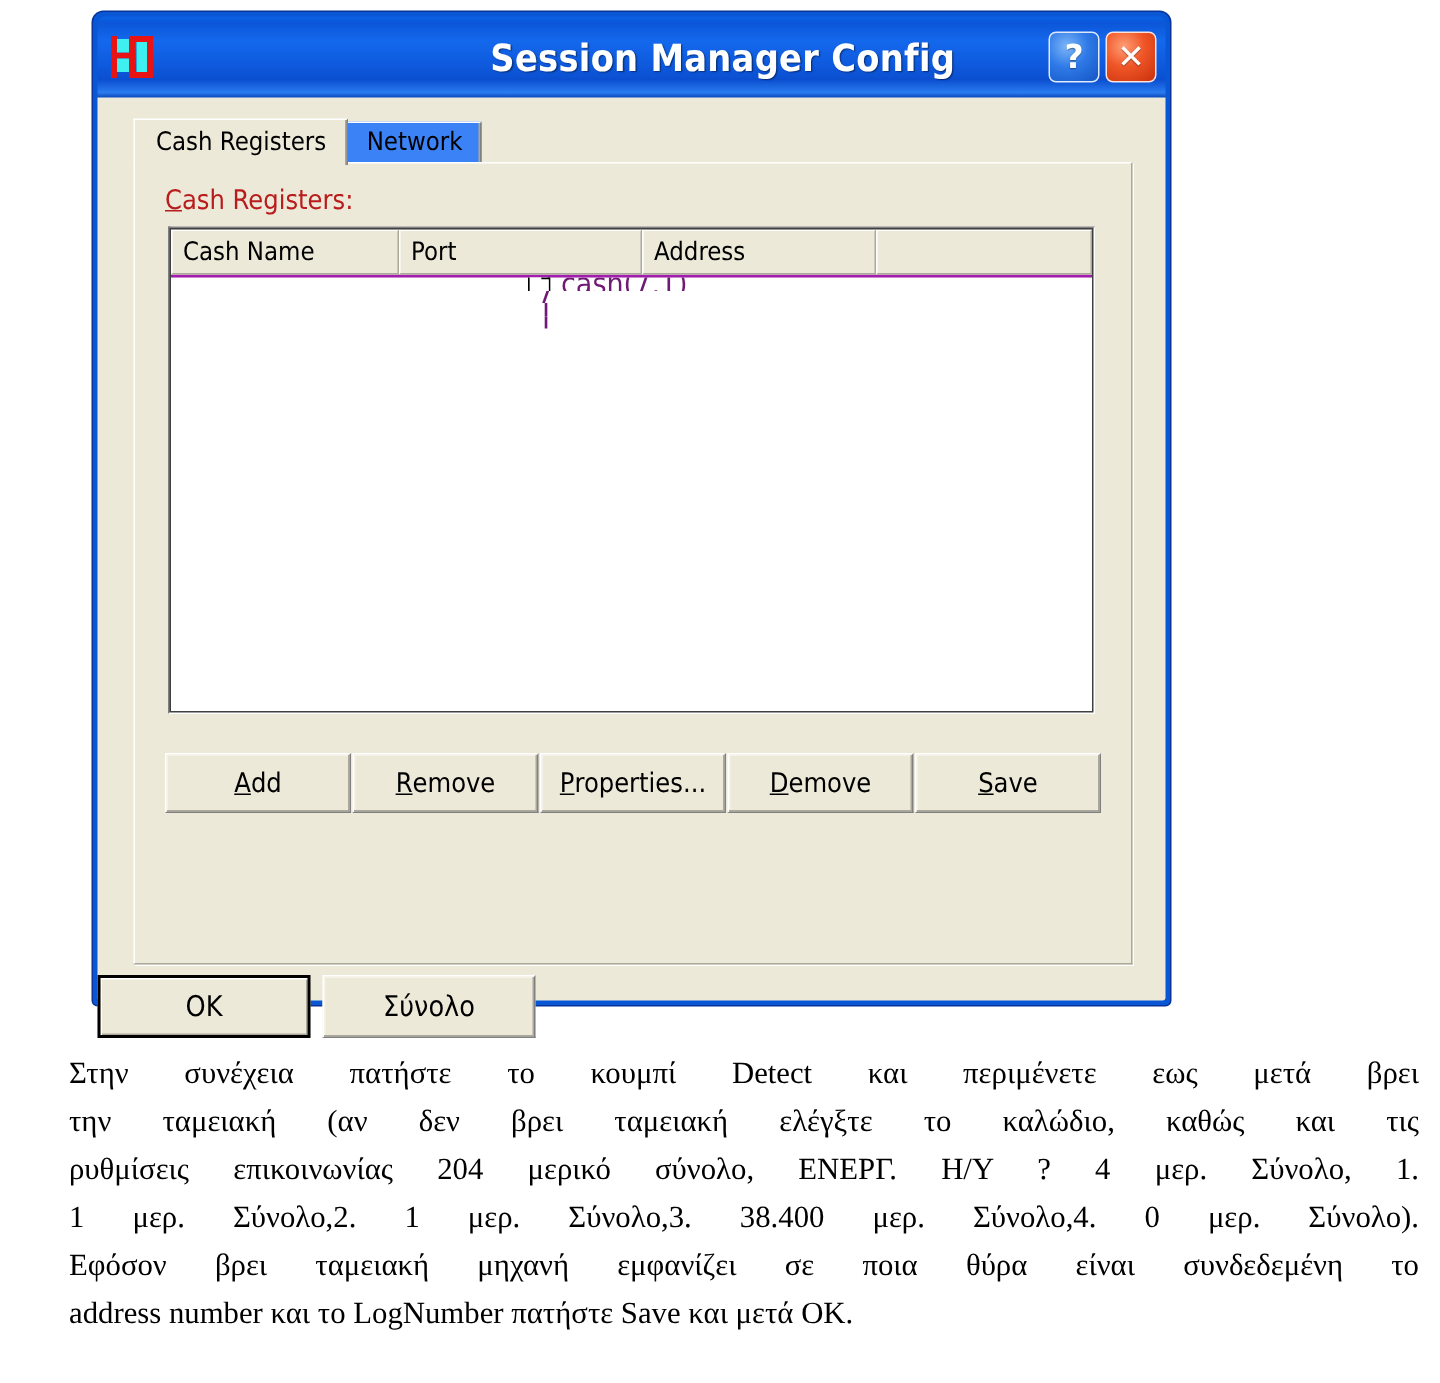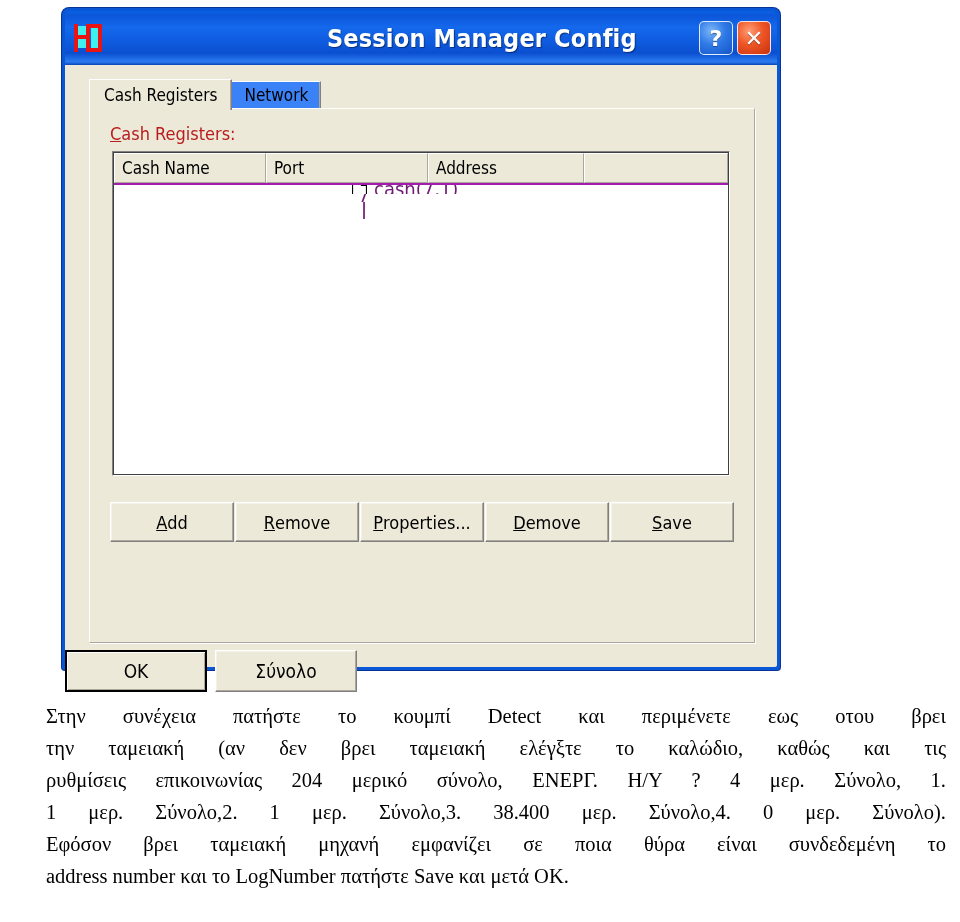--- a/index.html
+++ b/index.html
@@ -375,19 +375,19 @@
 
     <div id="footer">
       <div id="ok-button">OK</div>
       <div class="xp-btn" id="cancel-button">Σύνολο</div>
     </div>
 
   </div>
 </div>
 
 <div id="caption-text">
-  <p class="just">Στην συνέχεια πατήστε το κουμπί Detect και περιμένετε εως οτου βρει</p>
+  <p class="just">Στην συνέχεια πατήστε το κουμπί Detect και περιμένετε εως μετά βρει</p>
   <p class="just">την ταμειακή (αν δεν βρει ταμειακή ελέγξτε το καλώδιο, καθώς και τις</p>
   <p class="just">ρυθμίσεις επικοινωνίας 204 μερικό σύνολο, ΕΝΕΡΓ. Η/Υ ? 4 μερ. Σύνολο, 1.</p>
   <p class="just">1 μερ. Σύνολο,2. 1 μερ. Σύνολο,3. 38.400 μερ. Σύνολο,4. 0 μερ. Σύνολο).</p>
   <p class="just">Εφόσον βρει ταμειακή μηχανή εμφανίζει σε ποια θύρα είναι συνδεδεμένη το</p>
   <p class="lastline">address number και το LogNumber πατήστε Save και μετά ΟΚ.</p>
 </div>
 
 </body></html>

